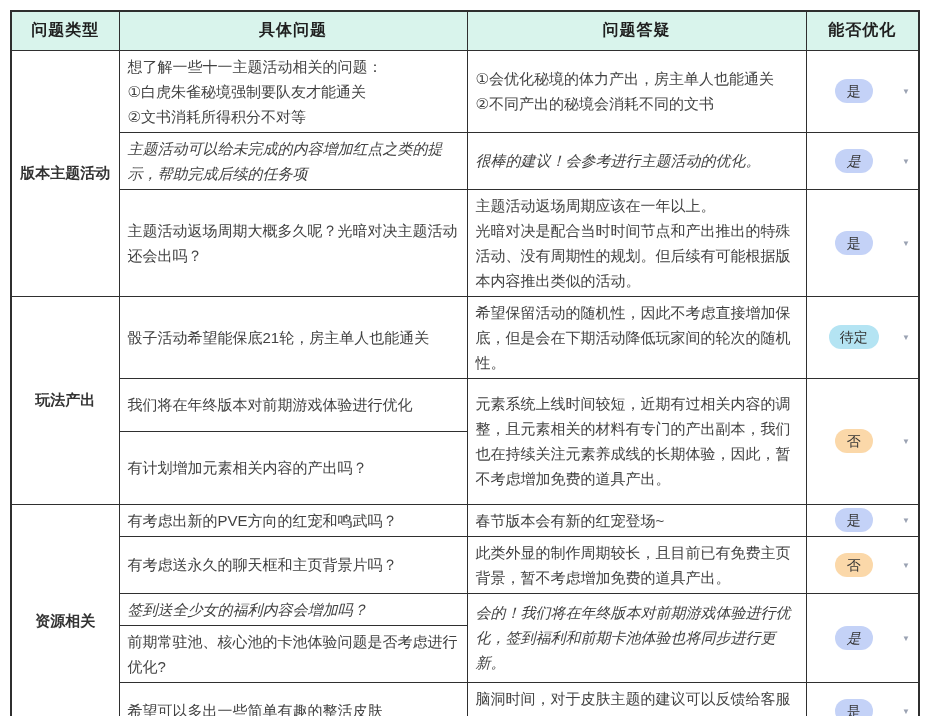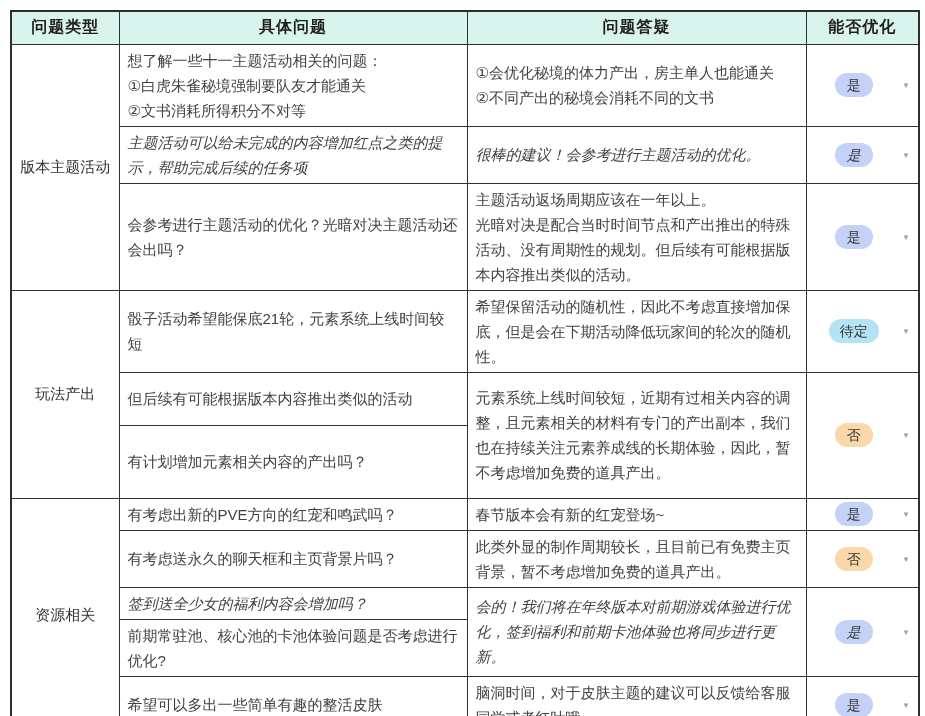--- a/index.html
+++ b/index.html
@@ -18,21 +18,21 @@
     width:908px;
     border:2px solid var(--border,#2f2f2f);
   }
   table.qa td, table.qa th{
     border:1px solid var(--border,#2f2f2f);
     vertical-align:middle;
     overflow:hidden;
     box-sizing:border-box;
   }
   
-  tr.h-hdr{height:33px;padding-left:30px;}
+  tr.h-hdr{height:39px;padding-left:30px;}
   tr.h-r1{height:79px;}
   tr.h-r2{height:50px;font-style:italic;}
   tr.h-r3{height:106px;}
   tr.h-r4{height:74px;}
   tr.h-r5{height:53px;}
   tr.h-r6{height:73px;padding-left:18px;}
   tr.h-r7{height:32px;}
   tr.h-r8{height:53px;}
   tr.h-r9{height:30px;font-style:italic;}
   tr.h-r10{height:57px;margin-top:25px;}
@@ -40,21 +40,21 @@
 
   th{
     background:var(--header-bg,#d9f4ec);
     font-size:16px;
     font-weight:bold;
     color:#1f1f1f;
     text-align:center;
     letter-spacing:1px;
   }
   td.cat{
-    font-weight:normal;
+    font-weight:bold;
     text-align:center;
     font-size:15px;
     color:#333333;
   }
   td.q, td.a{
     font-size:15px;
     padding:3px 8px;
     line-height:25px;
     white-space:pre-line;
     text-align:left;
@@ -120,40 +120,40 @@
     </tr>
     <tr class="h-r2">
       <td class="q">主题活动可以给未完成的内容增加红点之类的提示，帮助完成后续的任务项</td>
       <td class="a">很棒的建议！会参考进行主题活动的优化。</td>
       <td class="opt">
         <span class="pill yes">是</span>
         <span class="dd">▼</span>
       </td>
     </tr>
     <tr class="h-r3">
-      <td class="q">会参考进行主题活动的优化？光暗对决主题活动还会出吗？</td>
+      <td class="q">主题活动返场周期大概多久呢？光暗对决主题活动还会出吗？</td>
       <td class="a">主题活动返场周期应该在一年以上。
 光暗对决是配合当时时间节点和产出推出的特殊活动、没有周期性的规划。但后续有可能根据版本内容推出类似的活动。</td>
       <td class="opt">
         <span class="pill yes">是</span>
         <span class="dd">▼</span>
       </td>
     </tr>
 
     <tr class="h-r4">
       <td class="cat" rowspan="3">玩法产出</td>
-      <td class="q">骰子活动希望能保底21轮，元素系统上线时间较短</td>
+      <td class="q">骰子活动希望能保底21轮，房主单人也能通关</td>
       <td class="a">希望保留活动的随机性，因此不考虑直接增加保底，但是会在下期活动降低玩家间的轮次的随机性。</td>
       <td class="opt">
         <span class="pill tbd">待定</span>
         <span class="dd">▼</span>
       </td>
     </tr>
     <tr class="h-r5">
-      <td class="q">但后续有可能根据版本内容推出类似的活动</td>
+      <td class="q">我们将在年终版本对前期游戏体验进行优化</td>
       <td class="a" rowspan="2">元素系统上线时间较短，近期有过相关内容的调整，且元素相关的材料有专门的产出副本，我们也在持续关注元素养成线的长期体验，因此，暂不考虑增加免费的道具产出。</td>
       <td class="opt" rowspan="2">
         <span class="pill no">否</span>
         <span class="dd">▼</span>
       </td>
     </tr>
     <tr class="h-r6">
       <td class="q">有计划增加元素相关内容的产出吗？</td>
     </tr>
 

